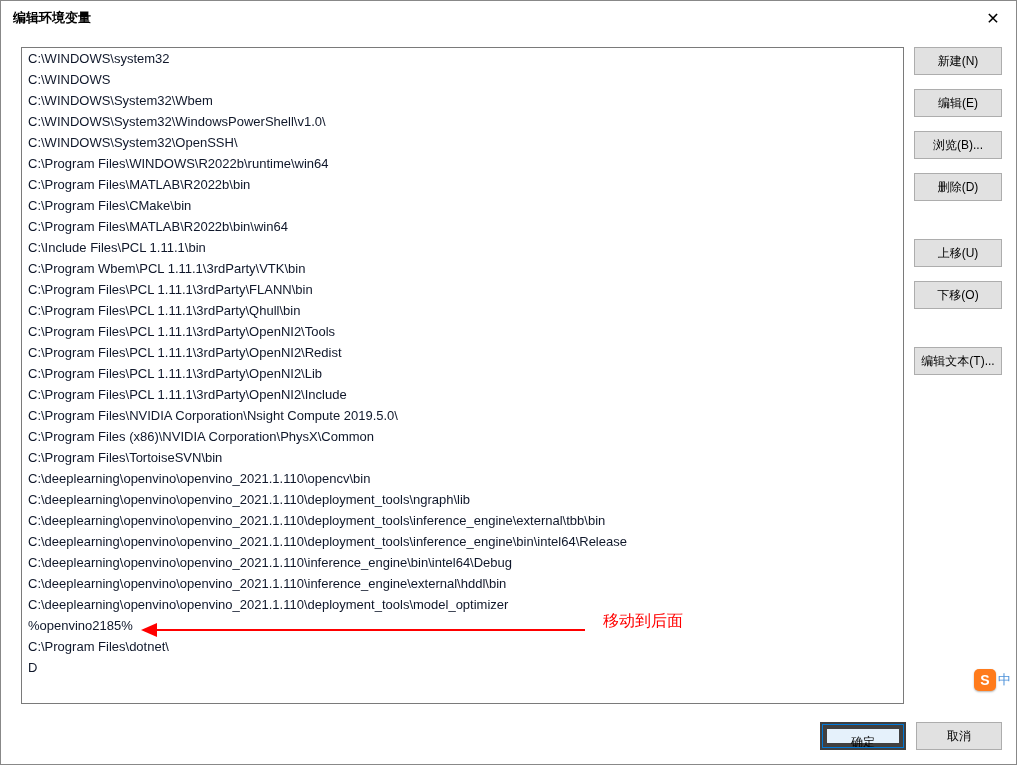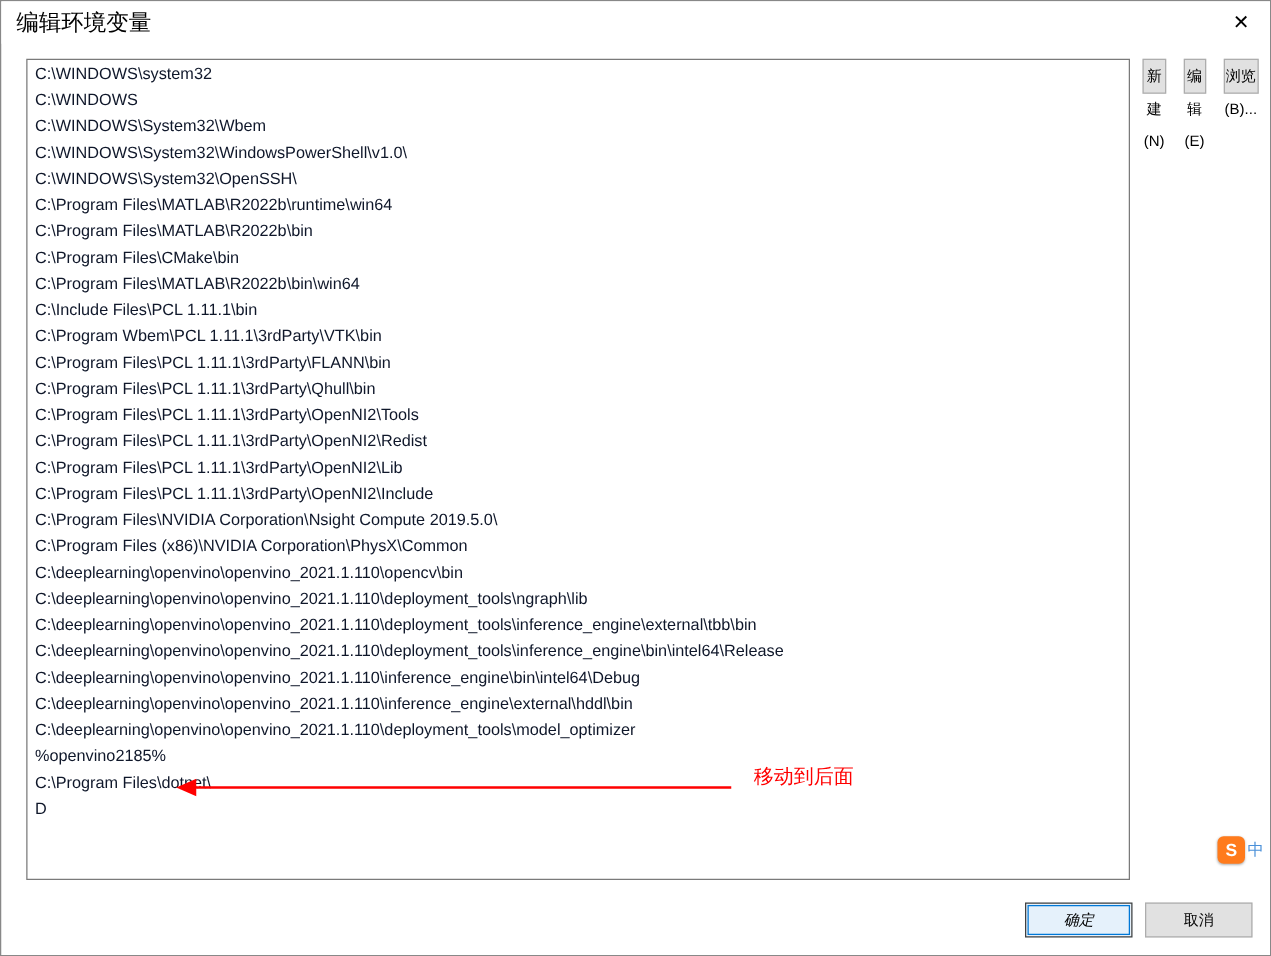--- a/index.html
+++ b/index.html
@@ -15,21 +15,21 @@
     border: 1px solid #888;
   }
   .titlebar {
     height: 34px;
     display: flex;
     align-items: center;
     justify-content: space-between;
     padding: 0 8px 0 12px;
     background: #fff;
   }
-  .titlebar .title { font-size: 18px; }
+  .titlebar .title { font-size: 13px; font-weight: bold; }
   .titlebar .close {
     width: 30px; height: 30px;
     display: flex; align-items: center; justify-content: center;
     font-size: 16px; cursor: pointer;
     font-family: Arial, sans-serif;
   }
   .content {
     position: absolute;
     top: 46px; left: 20px; right: 112px; bottom: 60px;
     display: flex;
@@ -48,21 +48,21 @@
     font-size: 13px;
     white-space: nowrap;
     overflow: hidden;
     color: #0f172a;
   }
   .sidebar {
     position: absolute;
     top: 46px; right: 14px;
     width: 88px;
     display: flex;
-    flex-direction: row;
+    flex-direction: column;
     gap: 14px;
   }
   .btn {
     height: 28px;
     background: #e1e1e1;
     border: 1px solid #adadad;
     font-size: 12px;
     text-align: center;
     line-height: 26px;
     cursor: pointer;
@@ -71,24 +71,23 @@
   .gap-lg { margin-top: 24px; }
   .bottom-buttons {
     position: absolute;
     bottom: 14px; right: 14px;
     display: flex;
     gap: 10px;
   }
   .bottom-buttons .btn { width: 86px; }
   .bottom-buttons .btn.primary {
     background: #e5f1fb;
-    border: 1px solid #404040;
+    border: 7px solid #404040;
     outline: 1px solid #0078d7;
     outline-offset: -3px;
-    font-style: italic;
   }
   
   .arrow-wrap {
     position: absolute;
     left: 140px; top: 619px;
     width: 448px; height: 20px;
     pointer-events: none;
   }
   .arrow-line {
     position: absolute;
@@ -138,34 +137,35 @@
   <span class="close">✕</span>
 </div>
 
 <div class="content">
   <div class="listbox" id="listbox">
       <div class="row">C:\WINDOWS\system32</div>
       <div class="row">C:\WINDOWS</div>
       <div class="row">C:\WINDOWS\System32\Wbem</div>
       <div class="row">C:\WINDOWS\System32\WindowsPowerShell\v1.0\</div>
       <div class="row">C:\WINDOWS\System32\OpenSSH\</div>
-      <div class="row">C:\Program Files\MATLAB\R2022b\runtime\win64</div>
+      <div class="row">C:\Program Files\WINDOWS\R2022b\runtime\win64</div>
       <div class="row">C:\Program Files\MATLAB\R2022b\bin</div>
       <div class="row">C:\Program Files\CMake\bin</div>
       <div class="row">C:\Program Files\MATLAB\R2022b\bin\win64</div>
       <div class="row">C:\Include Files\PCL 1.11.1\bin</div>
       <div class="row">C:\Program Wbem\PCL 1.11.1\3rdParty\VTK\bin</div>
       <div class="row">C:\Program Files\PCL 1.11.1\3rdParty\FLANN\bin</div>
       <div class="row">C:\Program Files\PCL 1.11.1\3rdParty\Qhull\bin</div>
       <div class="row">C:\Program Files\PCL 1.11.1\3rdParty\OpenNI2\Tools</div>
       <div class="row">C:\Program Files\PCL 1.11.1\3rdParty\OpenNI2\Redist</div>
       <div class="row">C:\Program Files\PCL 1.11.1\3rdParty\OpenNI2\Lib</div>
       <div class="row">C:\Program Files\PCL 1.11.1\3rdParty\OpenNI2\Include</div>
       <div class="row">C:\Program Files\NVIDIA Corporation\Nsight Compute 2019.5.0\</div>
       <div class="row">C:\Program Files (x86)\NVIDIA Corporation\PhysX\Common</div>
+      <div class="row">C:\Program Files\TortoiseSVN\bin</div>
       <div class="row">C:\deeplearning\openvino\openvino_2021.1.110\opencv\bin</div>
       <div class="row">C:\deeplearning\openvino\openvino_2021.1.110\deployment_tools\ngraph\lib</div>
       <div class="row">C:\deeplearning\openvino\openvino_2021.1.110\deployment_tools\inference_engine\external\tbb\bin</div>
       <div class="row">C:\deeplearning\openvino\openvino_2021.1.110\deployment_tools\inference_engine\bin\intel64\Release</div>
       <div class="row">C:\deeplearning\openvino\openvino_2021.1.110\inference_engine\bin\intel64\Debug</div>
       <div class="row">C:\deeplearning\openvino\openvino_2021.1.110\inference_engine\external\hddl\bin</div>
       <div class="row">C:\deeplearning\openvino\openvino_2021.1.110\deployment_tools\model_optimizer</div>
       <div class="row">%openvino2185%</div>
       <div class="row">C:\Program Files\dotnet\</div>
       <div class="row">D</div>

